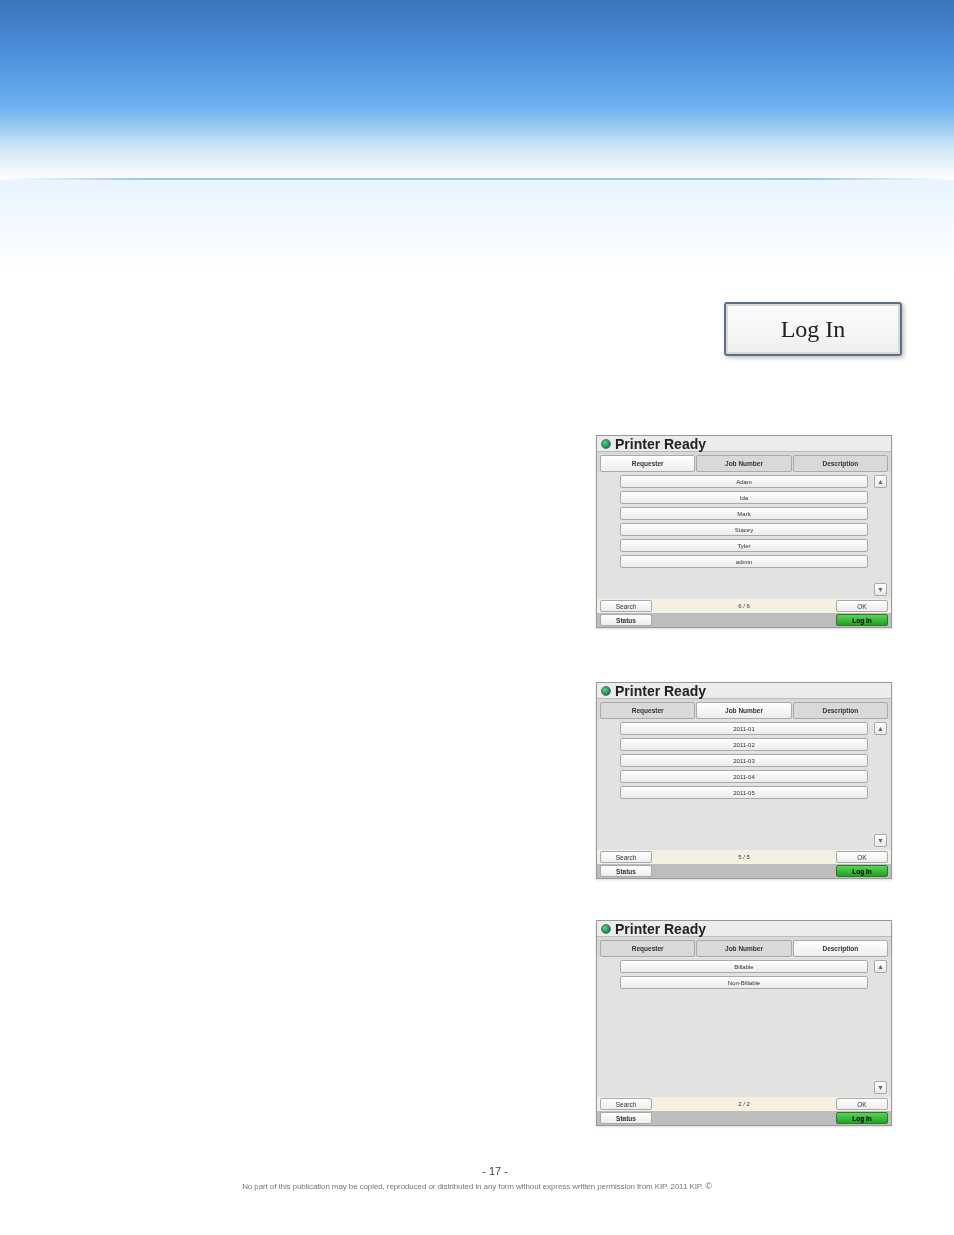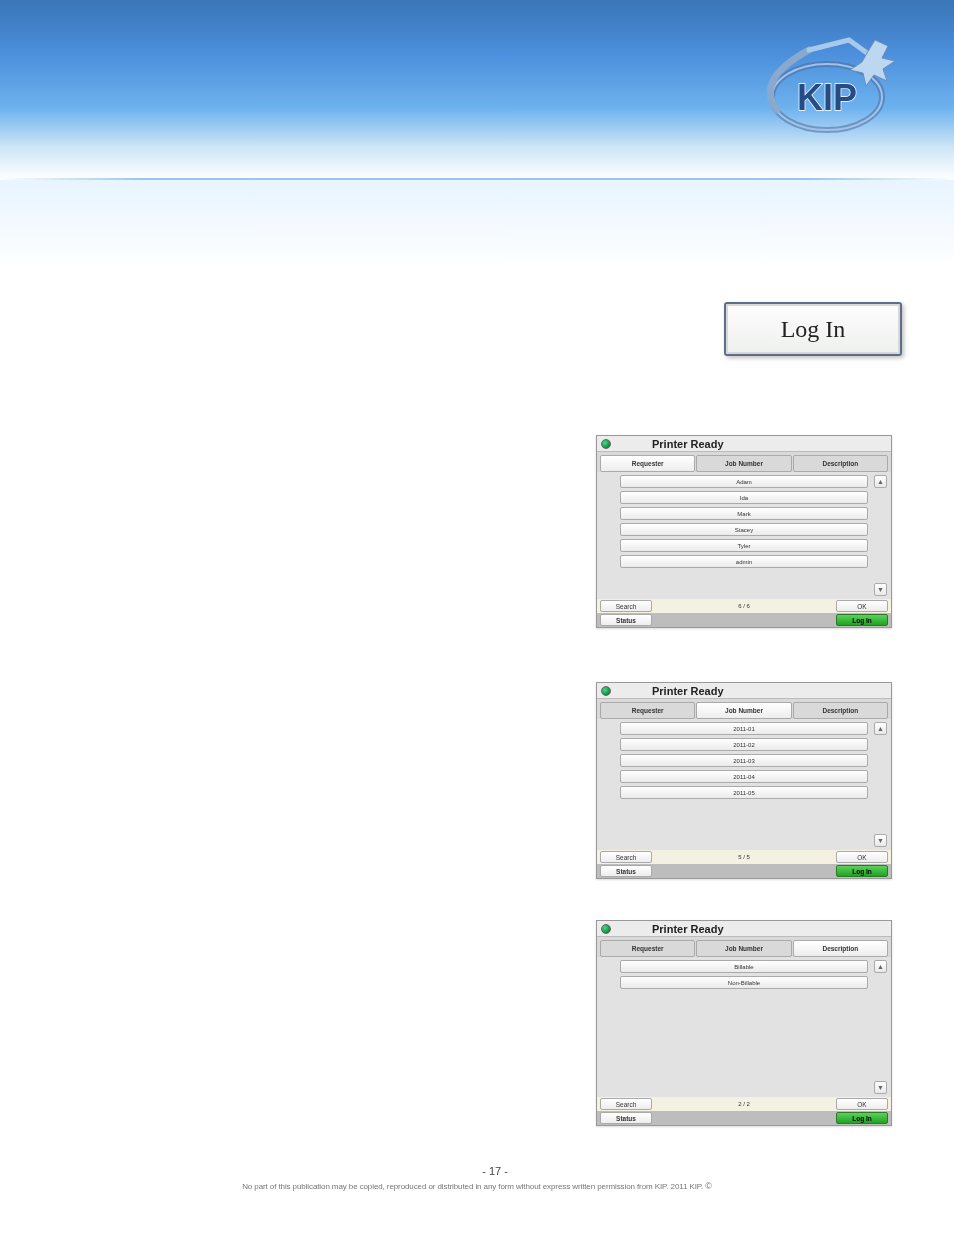--- a/index.html
+++ b/index.html
@@ -27,21 +27,21 @@
     box-shadow: inset 0 0 0 2px #d8d8d8, 2px 2px 4px rgba(0,0,0,0.25);
     background: linear-gradient(to bottom, #fdfdfd, #eef0ee);
     display: flex; align-items: center; justify-content: center;
   }
   .login-frame span { font-family: Georgia, 'Times New Roman', serif; font-size: 24px; color: #222; }
 
   
   .shot { position: absolute; width: 296px; background: #d9d9d9; border: 1px solid #999; box-shadow: 0 1px 2px rgba(0,0,0,0.15); }
   .shot-header { height: 16px; background: #ececec; border-bottom: 1px solid #bbb; display: flex; align-items: center; padding-left: 4px; gap: 4px; }
   .shot-header .orb { width: 10px; height: 10px; border-radius: 50%; background: radial-gradient(circle at 35% 35%, #4d8, #062); border: 1px solid #666; }
-  .shot-header .title { font-size: 11px; font-weight: bold; color: #222; margin-left: 37px; }
+  .shot-header .title { font-size: 14px; font-weight: bold; color: #222; }
   .tabs-row { height: 20px; display: flex; gap: 1px; padding: 3px 3px 0 3px; background: #d9d9d9; }
   .tab { flex: 1; height: 17px; background: linear-gradient(to bottom, #fff, #ededed); border: 1px solid #aaa; border-radius: 2px; font-size: 6.5px; color: #333; display: flex; align-items: center; justify-content: center; font-weight: bold; }
   .tab.inactive { background: #d9d9d9; }
   .list-area { background: #e2e2e2; padding: 3px 3px 2px 3px; min-height: 120px; position: relative; }
   .list-row { height: 13px; margin-bottom: 3px; margin-left: 20px; margin-right: 20px; background: linear-gradient(to bottom, #fff, #ebebeb); border: 1px solid #aaa; border-radius: 2px; font-size: 6px; color: #333; display: flex; align-items: center; justify-content: center; }
   .scroll-up, .scroll-down { position: absolute; right: 4px; width: 13px; height: 13px; background: linear-gradient(to bottom,#fff,#e8e8e8); border:1px solid #aaa; border-radius:2px; font-size:7px; display:flex; align-items:center; justify-content:center; color:#666; }
   .pager { height: 14px; background: #f4f0e2; font-size: 6px; color: #333; display: flex; align-items: center; justify-content: center; position: relative; }
   .pager .btn-left, .pager .btn-right { position: absolute; top: 1px; height: 12px; width: 52px; background: linear-gradient(to bottom,#fff,#ededed); border:1px solid #aaa; border-radius:2px; font-size:6.5px; display:flex; align-items:center; justify-content:center; color:#333; }
   .pager .btn-left { left: 3px; }
   .pager .btn-right { right: 3px; }
@@ -58,30 +58,20 @@
   .copyright .cc { font-size: 9px; }
 </style>
 </head>
 <body>
 
 <div class="page">
 
   <div class="banner"></div>
   <div class="banner-line"></div>
 
-  <div class="logo">
-    <svg width="150" height="120" viewBox="0 0 150 120">
-      <ellipse cx="78" cy="62" rx="55" ry="33" fill="none" stroke="#4a6c9e" stroke-width="6" opacity="0.55"></ellipse>
-      <ellipse cx="78" cy="62" rx="55" ry="33" fill="none" stroke="#a9c9ea" stroke-width="2" opacity="0.9"></ellipse>
-      <path d="M 28 75 Q 5 45 60 15" fill="none" stroke="#89a9ce" stroke-width="7" stroke-linecap="round"></path>
-      <path d="M 60 15 L 100 5 L 118 18" fill="none" stroke="#a9c9ea" stroke-width="5" stroke-linecap="round"></path>
-      <path d="M 118 18 l 8 -13 l 13 6 l -6 12 l 13 3 l -12 8 l 4 12 l -13 -6 l -8 11 l -3 -13 l -13 -3 l 12 -8 z" fill="#bcd7ef" stroke="#6b8fb8" stroke-width="1"></path>
-      <text x="78" y="75" font-family="Arial Black, Arial, sans-serif" font-size="36" font-weight="900" fill="#244d86" text-anchor="middle" stroke="#ffffff" stroke-width="1.4" style="paint-order:stroke fill">KIP</text>
-    </svg>
-  </div>
 
   <div class="underbanner"></div>
 
   <div class="login-frame">
     <span>Log In</span>
   </div>
 
   <div id="shot1" class="shot">
     <div class="shot-header">
       <span class="orb"></span>

